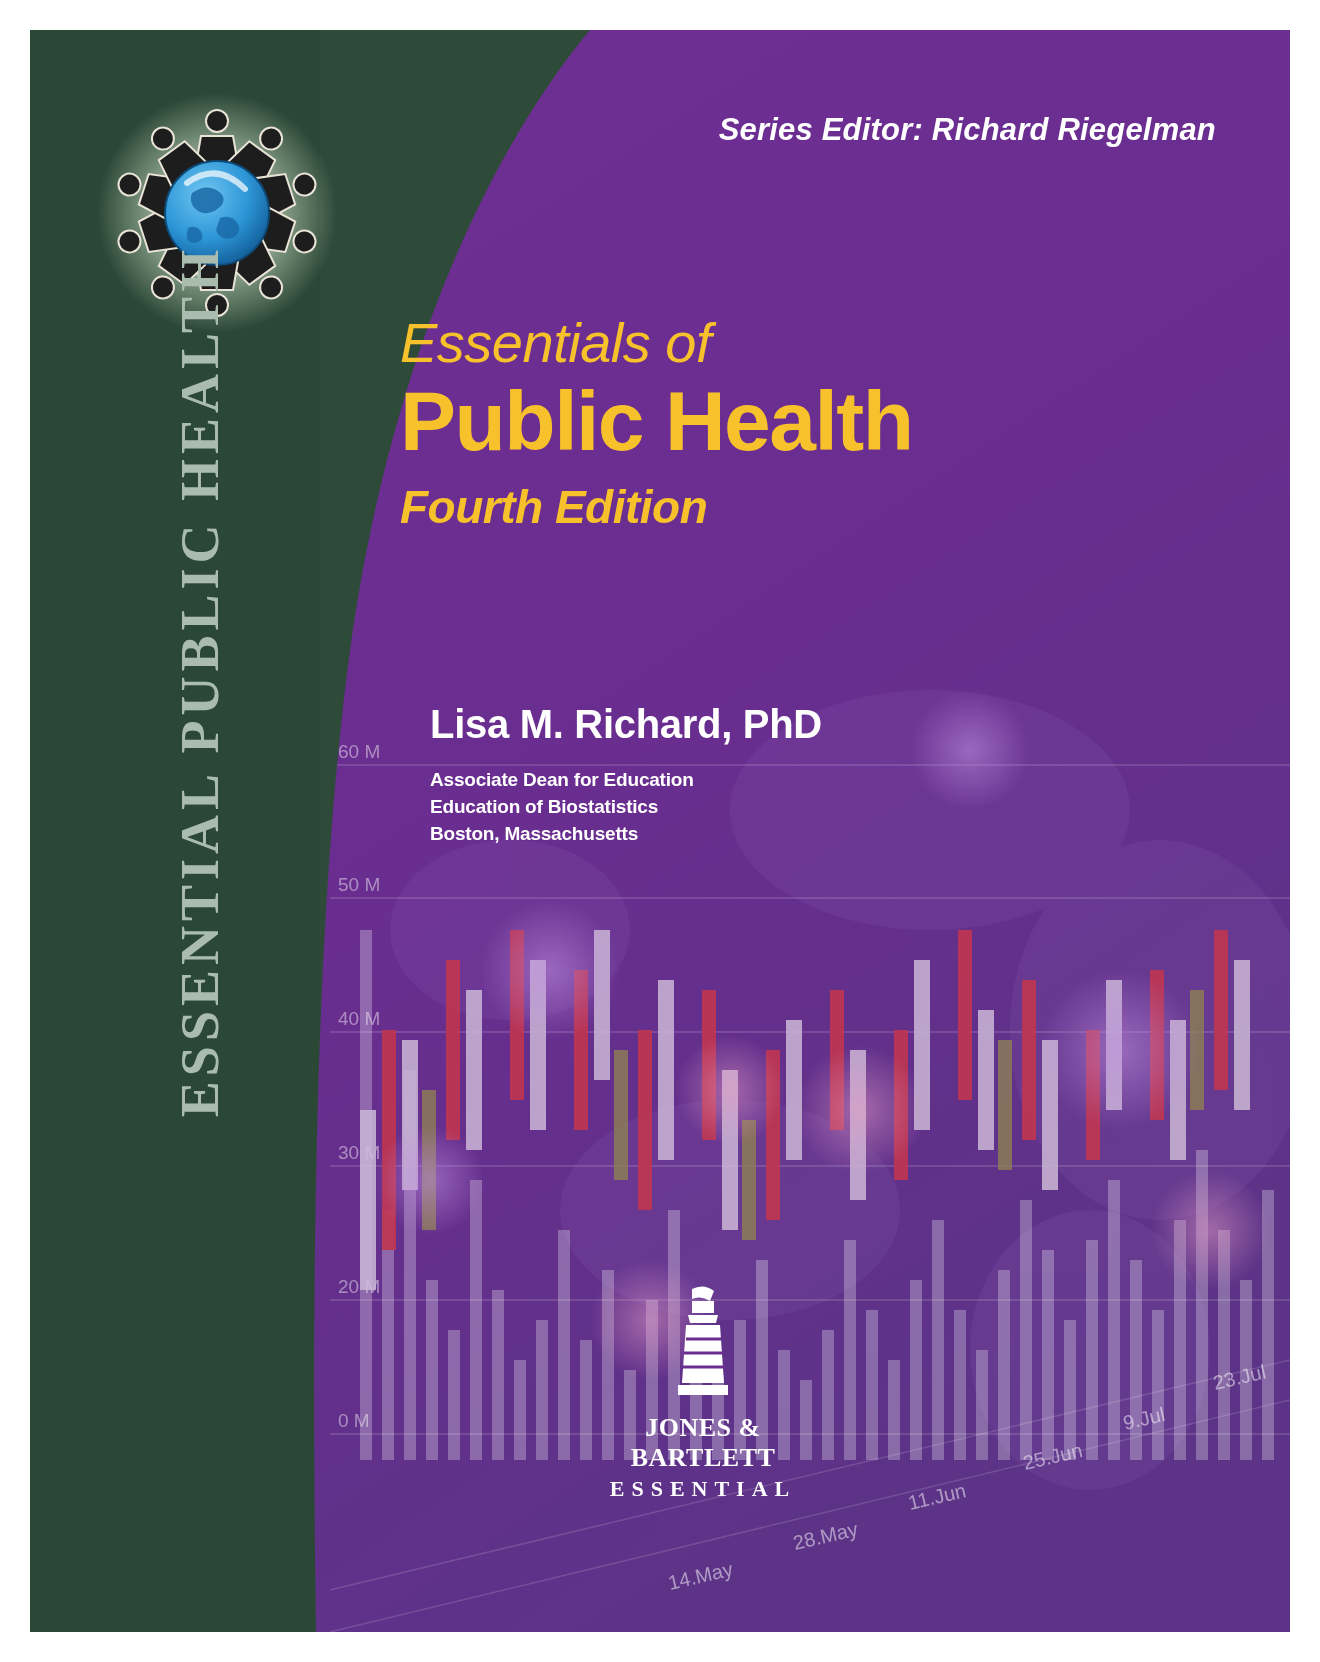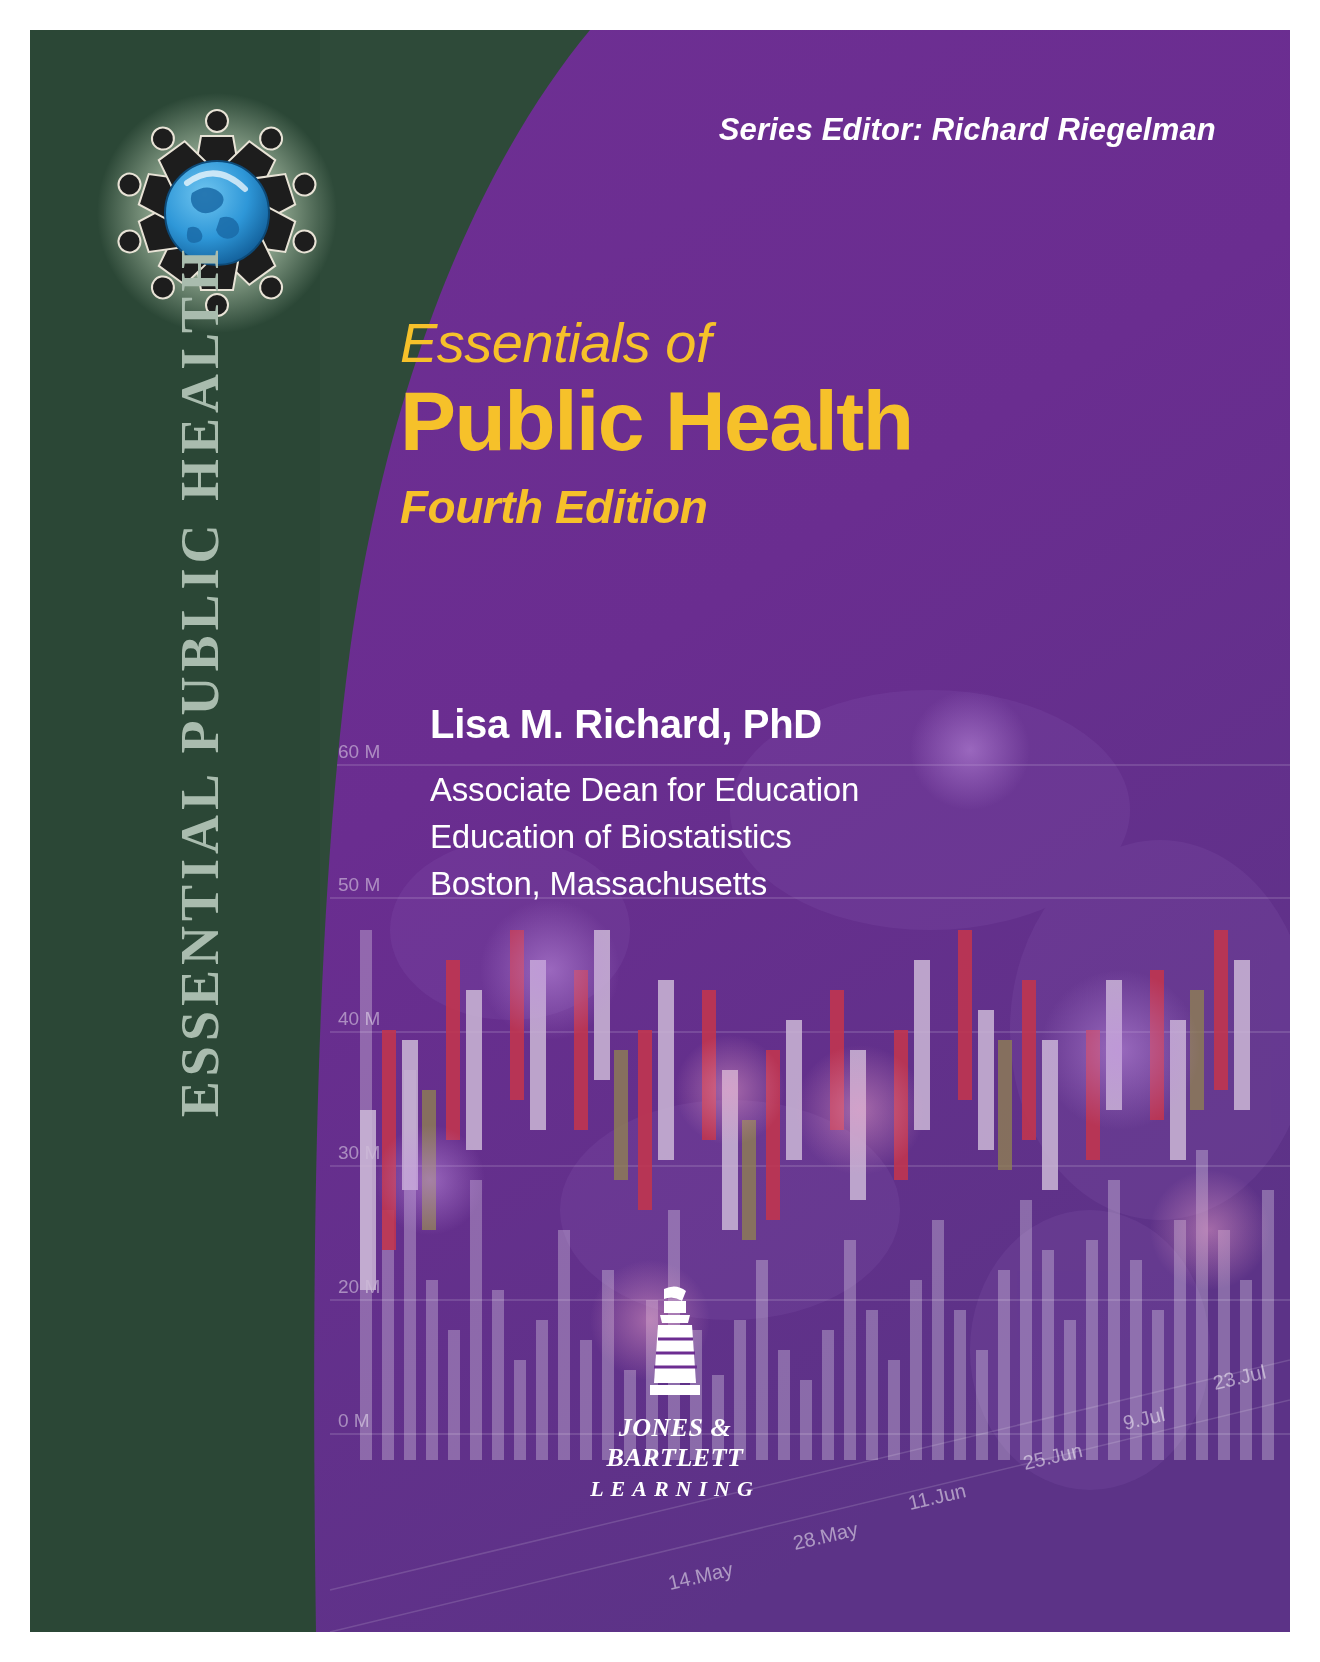--- a/index.html
+++ b/index.html
@@ -124,34 +124,33 @@
     color: #ffffff;
     font-size: 40px;
     font-weight: 700;
     letter-spacing: -0.3px;
   }
   .affil {
     position: absolute;
     left: 400px;
     top: 737px;
     color: #ffffff;
-    font-size: 33px;
-    font-weight: 400;
+    font-size: 19px;
+    font-weight: 700;
     line-height: 1.42;
     letter-spacing: -0.2px;
   }
   
   .publisher {
     position: absolute;
-    left: 525px;
+    left: 553px;
     bottom: 130px;
     width: 240px;
     text-align: center;
     color: #ffffff;
-    font-style: italic;
   }
   .pub-name {
     font-family: "Liberation Serif", serif;
     font-size: 26px;
     font-weight: 700;
     letter-spacing: 0.5px;
     margin-top: 6px;
   }
   .pub-sub {
     font-family: "Liberation Serif", serif;
@@ -429,17 +428,17 @@
           <path d="M38,42 h34 l4,58 h-42z"></path>
           <rect x="30" y="102" width="50" height="10"></rect>
         </g>
         <g stroke="#6c2d91" stroke-width="3">
           <line x1="38" y1="56" x2="73" y2="56"></line>
           <line x1="36" y1="70" x2="75" y2="70"></line>
           <line x1="34" y1="84" x2="77" y2="84"></line>
         </g>
       </svg>
       <div class="pub-name">JONES &amp; BARTLETT</div>
-      <div class="pub-sub">LEARNING</div>
+      <div class="pub-sub">ESSENTIAL</div>
     </div>
 
   </div>
 </div>
 
 </body></html>

